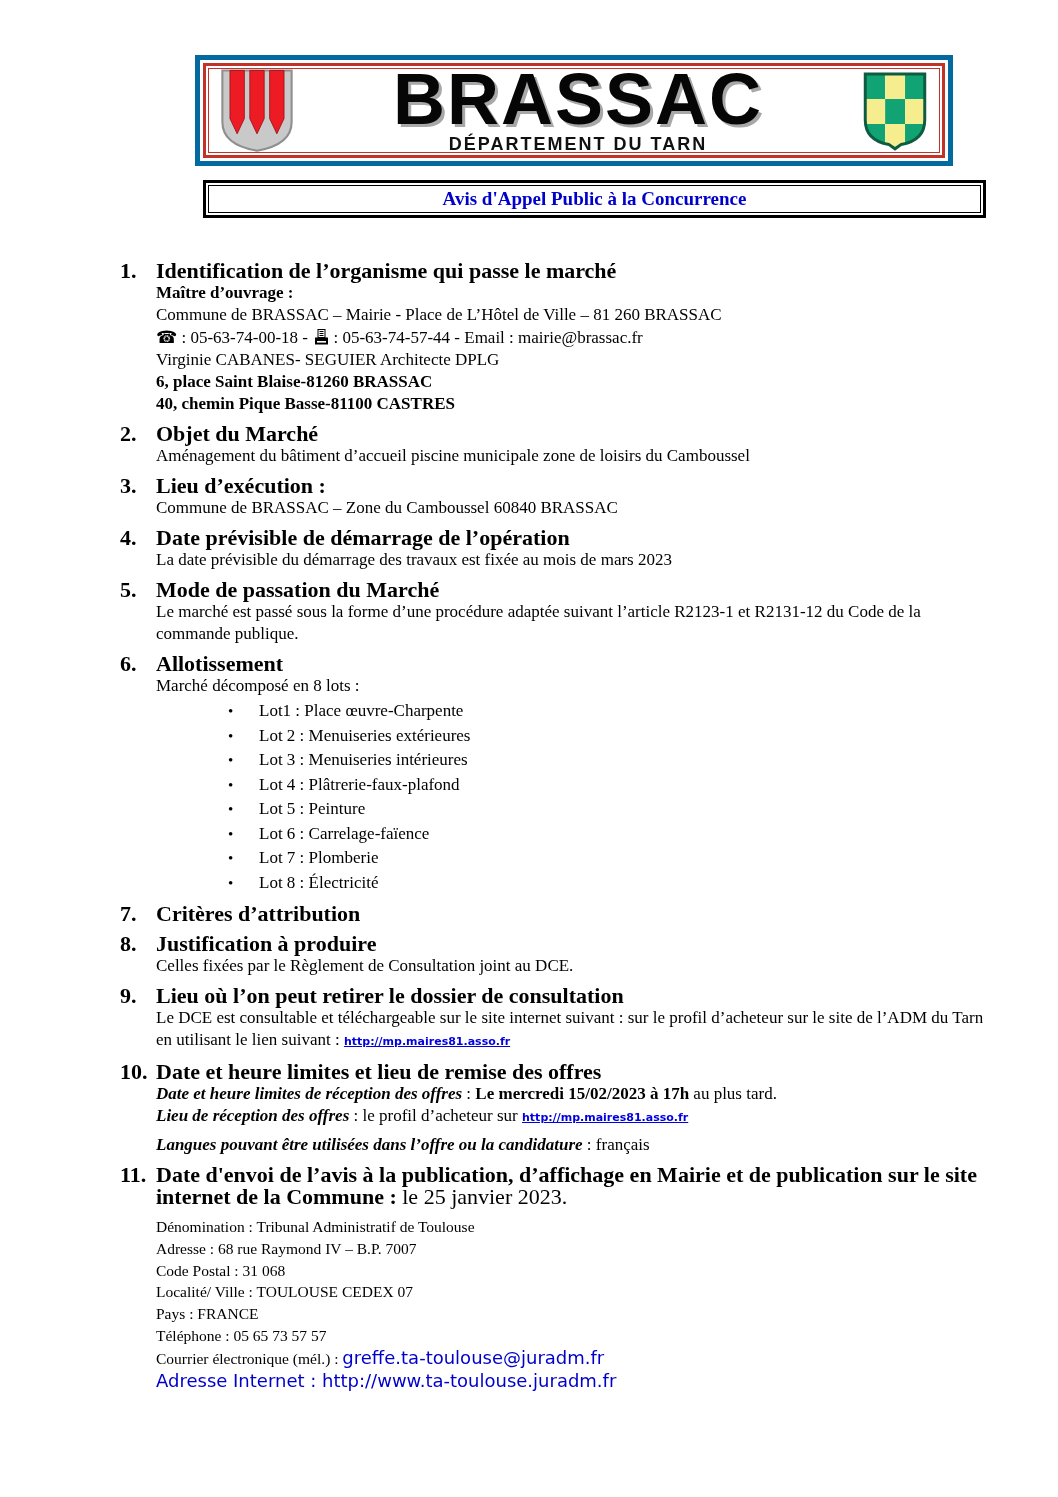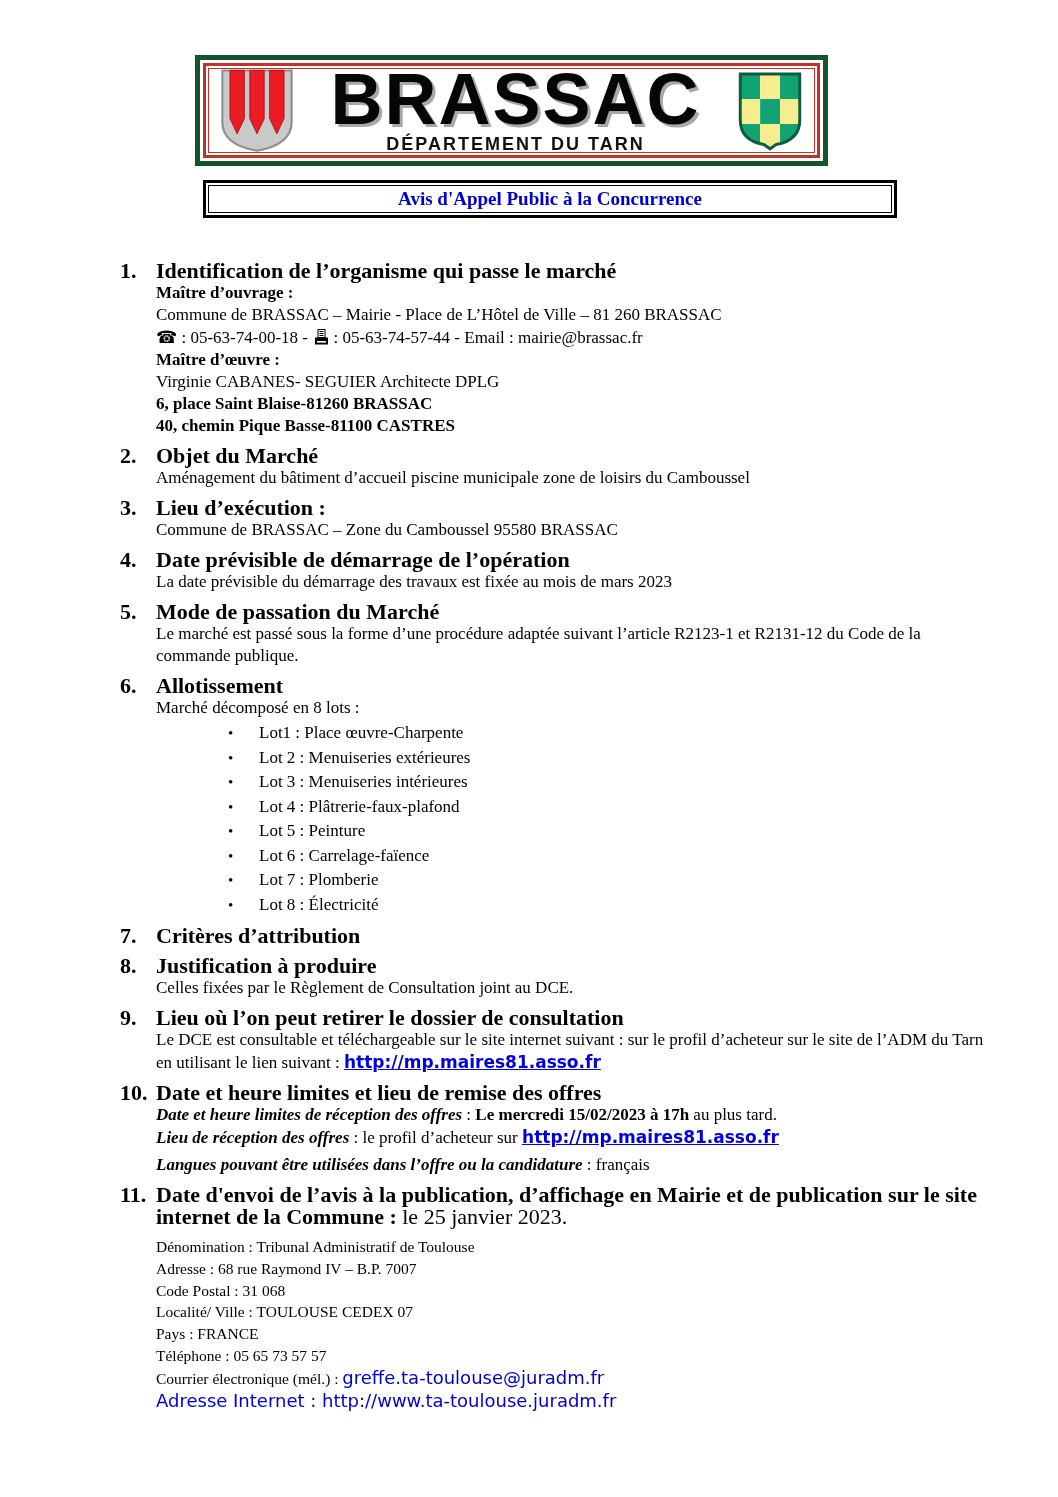--- a/index.html
+++ b/index.html
@@ -4,43 +4,43 @@
 <style>
   * { margin:0; padding:0; box-sizing:border-box; }
   html,body { background:#e9e9e9; }
   .page {
     position:relative; width:1058px; height:1497px; margin:0 auto;
     background:#ffffff; overflow:hidden;
     font-family:"Liberation Serif", serif; color:#000;
   }
   
   .logo-box {
-    position:absolute; left:195px; top:55px; width:633px; height:111px;
-    border:5px solid #14532d; padding:3px; background:#fff;
+    position:absolute; left:195px; top:55px; width:758px; height:111px;
+    border:5px solid #0369a1; padding:3px; background:#fff;
   }
   .logo-red { height:100%; border:3px solid #c23228; padding:2px; }
   .logo-red2 {
     height:100%; border:1px solid #c23228;
     display:flex; align-items:center; justify-content:space-between;
     padding:0 10px; background:#fff;
   }
   .logo-center { flex:1; text-align:center; }
   .logo-title {
     font-family:"Liberation Sans", sans-serif; font-weight:900;
     font-size:72px; line-height:64px; letter-spacing:2px; color:#060606;
     text-shadow:3px 3px 0 #a8a8a8;
   }
   .logo-subtitle {
     font-family:"Liberation Sans", sans-serif; font-weight:bold;
     font-size:18px; letter-spacing:2px; margin-top:3px; color:#111;
   }
   .shield { display:block; }
   
   .title-box {
-    position:absolute; left:203px; top:180px; width:694px; height:38px;
+    position:absolute; left:203px; top:180px; width:783px; height:38px;
     border:3px solid #000; padding:2px; background:#fff;
   }
   .title-inner {
     height:100%; border:1px solid #000; display:flex;
     align-items:center; justify-content:center;
   }
   .title-text { font-size:19px; font-weight:bold; color:#0000CC; }
   
   .content { position:absolute; left:120px; top:260px; width:868px; }
   .section { margin-bottom:8px; }
@@ -50,21 +50,21 @@
   }
   .num { display:inline-block; width:36px; text-indent:0; }
   .sec-body { margin-left:36px; font-size:17px; line-height:22px; }
   .line { font-size:17px; line-height:22px; }
   .b { font-weight:bold; }
   .bi { font-weight:bold; font-style:italic; }
   .phone-glyph { font-family:"DejaVu Sans", sans-serif; font-size:17px; }
   .fax-svg { vertical-align:-2px; margin-left:2px; }
   .link {
     color:#0000E0; font-weight:bold; text-decoration:underline;
-    font-family:"DejaVu Sans", sans-serif; font-size:17px; cursor:pointer;
+    font-family:"DejaVu Sans", sans-serif; font-size:11px; cursor:pointer;
   }
   .lots { margin-top:2px; }
   .lot { display:flex; font-size:17px; line-height:24.5px; }
   .lot-bullet { margin-left:72px; width:31px; font-size:15px; }
   .small-lines { font-size:15.5px; line-height:21.8px; }
   .blue-sans {
     color:#0000CC; font-family:"DejaVu Sans", sans-serif;
     font-size:18px; cursor:pointer;
   }
   .gap-top { margin-top:5px; }
@@ -129,35 +129,34 @@
           <svg class="fax-svg" width="15" height="16" viewBox="0 0 15 16">
             <rect x="4" y="0.5" width="7" height="8" fill="#fff" stroke="#000"></rect>
             <line x1="5.5" y1="2.5" x2="9.5" y2="2.5" stroke="#000"></line>
             <line x1="5.5" y1="4.5" x2="9.5" y2="4.5" stroke="#000"></line>
             <line x1="5.5" y1="6.5" x2="9.5" y2="6.5" stroke="#000"></line>
             <rect x="1" y="8.5" width="13" height="7" fill="#000"></rect>
             <rect x="3" y="12" width="9" height="1.6" fill="#fff"></rect>
           </svg>
           <span>: 05-63-74-57-44 - Email : mairie@brassac.fr</span>
         </div>
-        <div class="line b">Maître d’œuvre :</div>
         <div class="line">Virginie CABANES- SEGUIER Architecte DPLG</div>
         <div class="line b">6, place Saint Blaise-81260 BRASSAC</div>
         <div class="line b">40, chemin Pique Basse-81100 CASTRES</div>
       </div>
     </div>
 
     <div class="section">
       <div class="sec-head"><span class="num">2.</span><span>Objet du Marché</span></div>
       <div class="sec-body">Aménagement du bâtiment d’accueil piscine municipale zone de loisirs du Camboussel</div>
     </div>
 
     <div class="section">
       <div class="sec-head"><span class="num">3.</span><span>Lieu d’exécution :</span></div>
-      <div class="sec-body">Commune de BRASSAC – Zone du Camboussel 95580 BRASSAC</div>
+      <div class="sec-body">Commune de BRASSAC – Zone du Camboussel 60840 BRASSAC</div>
     </div>
 
     <div class="section">
       <div class="sec-head"><span class="num">4.</span><span>Date prévisible de démarrage de l’opération</span></div>
       <div class="sec-body">La date prévisible du démarrage des travaux est fixée au mois de mars 2023</div>
     </div>
 
     <div class="section">
       <div class="sec-head"><span class="num">5.</span><span>Mode de passation du Marché</span></div>
       <div class="sec-body">Le marché est passé sous la forme d’une procédure adaptée suivant l’article R2123-1 et R2131-12 du Code de la commande publique.</div>

